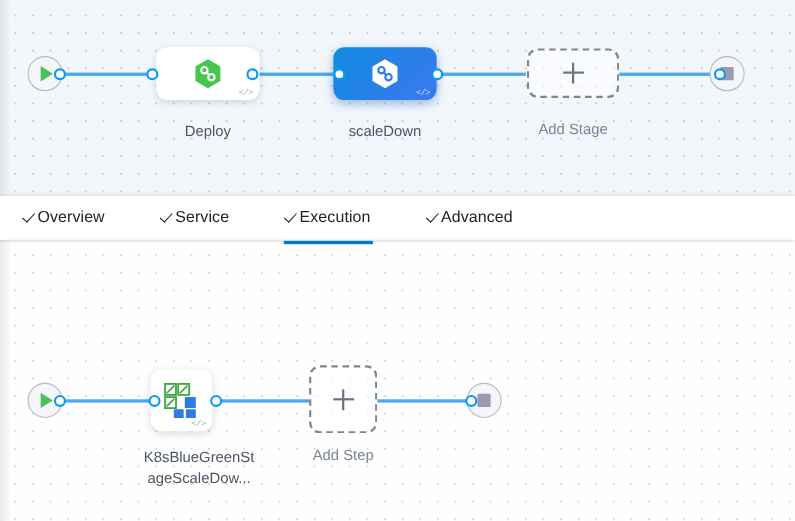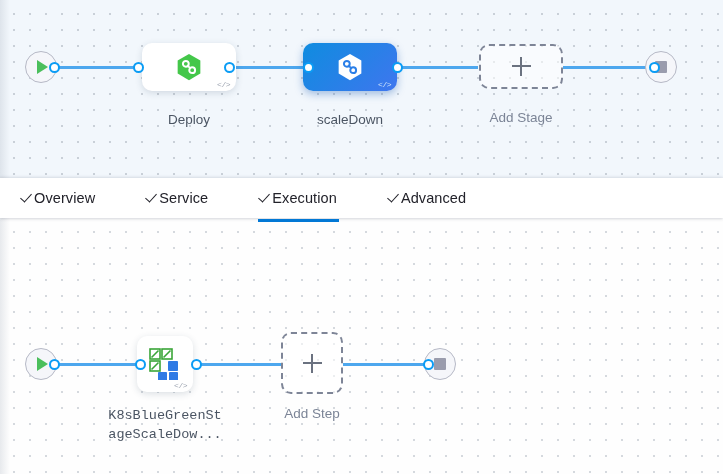--- a/index.html
+++ b/index.html
@@ -369,21 +369,21 @@
           <g fill="#2f7ae5">
             <rect x="19" y="13" width="10" height="10" rx="0.8"></rect>
             <rect x="9" y="24" width="9" height="9" rx="0.8"></rect>
             <rect x="20" y="24" width="9" height="9" rx="0.8"></rect>
           </g>
         </svg>
       </span>
       <span class="code-badge">&lt;/&gt;</span>
     </div>
     <div class="port" style="left:191px; top:141px;"></div>
-    <div class="node-caption" style="left:105px; top:188px; width:120px;font-family:Liberation Mono, monospace;">
+    <div class="node-caption" style="left:121px; top:188px; width:120px;">
       <div>K8sBlueGreenSt</div>
       <div>ageScaleDow...</div>
     </div>
 
     <div class="add-node" style="left:281px; top:114px; width:62px; height:62px;">
       <span class="plus-glyph"></span>
     </div>
     <div class="add-caption" style="left:262px; top:188px; width:100px;">Add Step</div>
 
     <div class="port" style="left:423px; top:141px;"></div>

